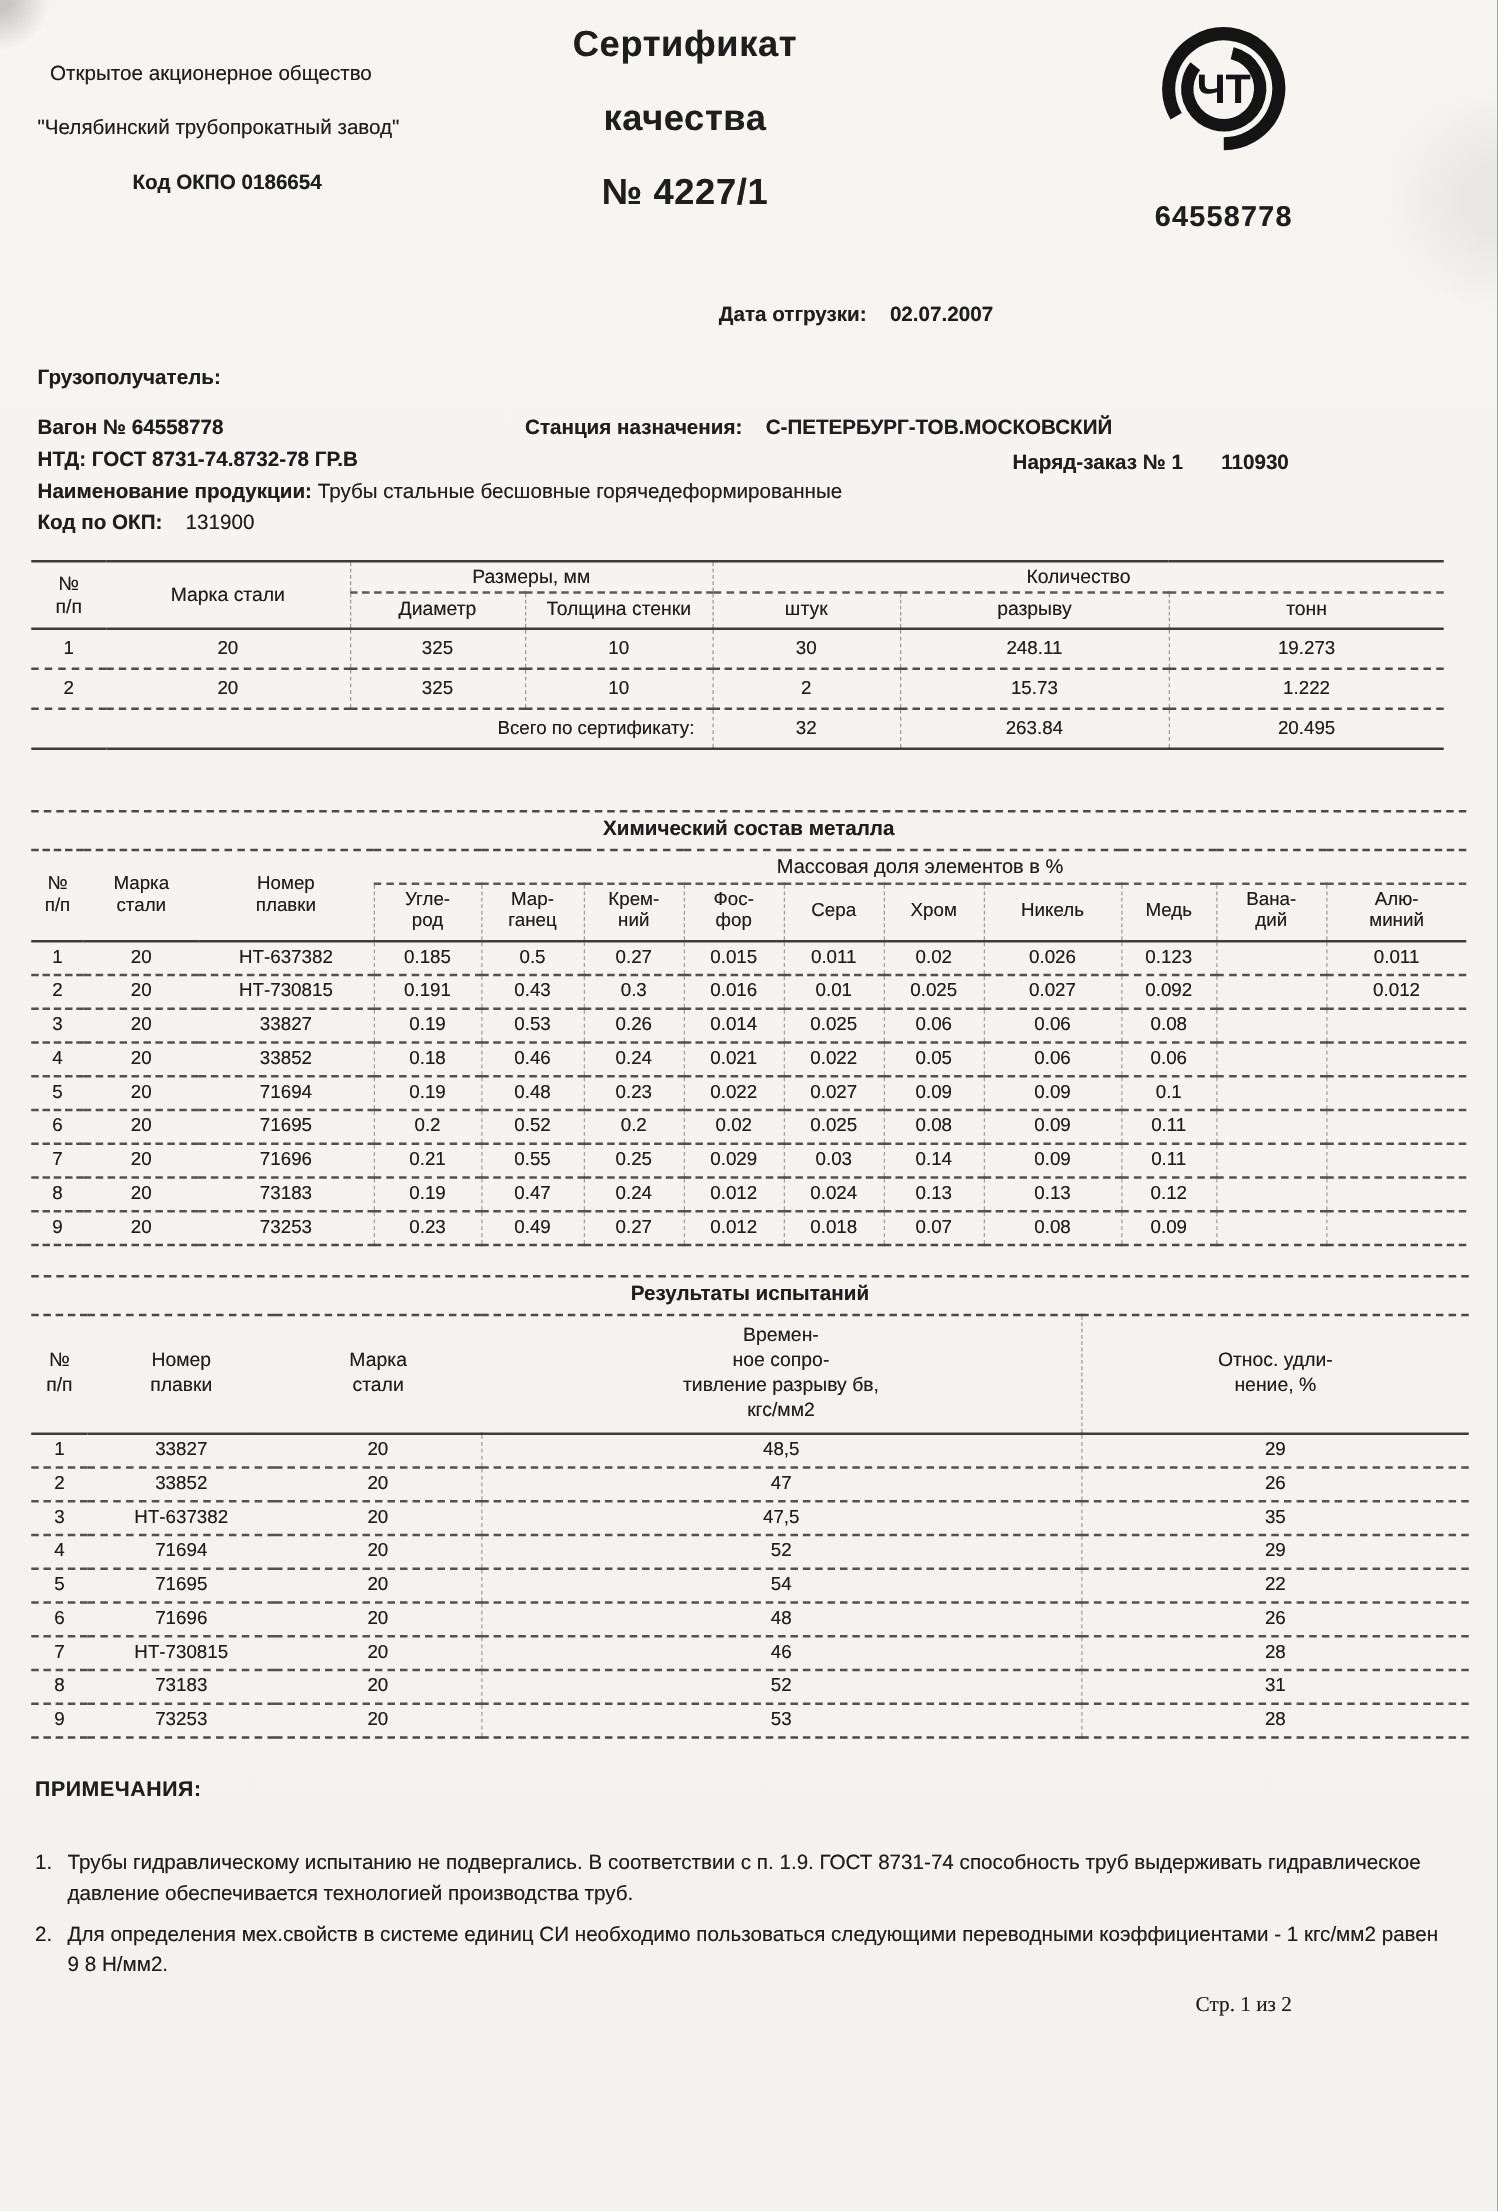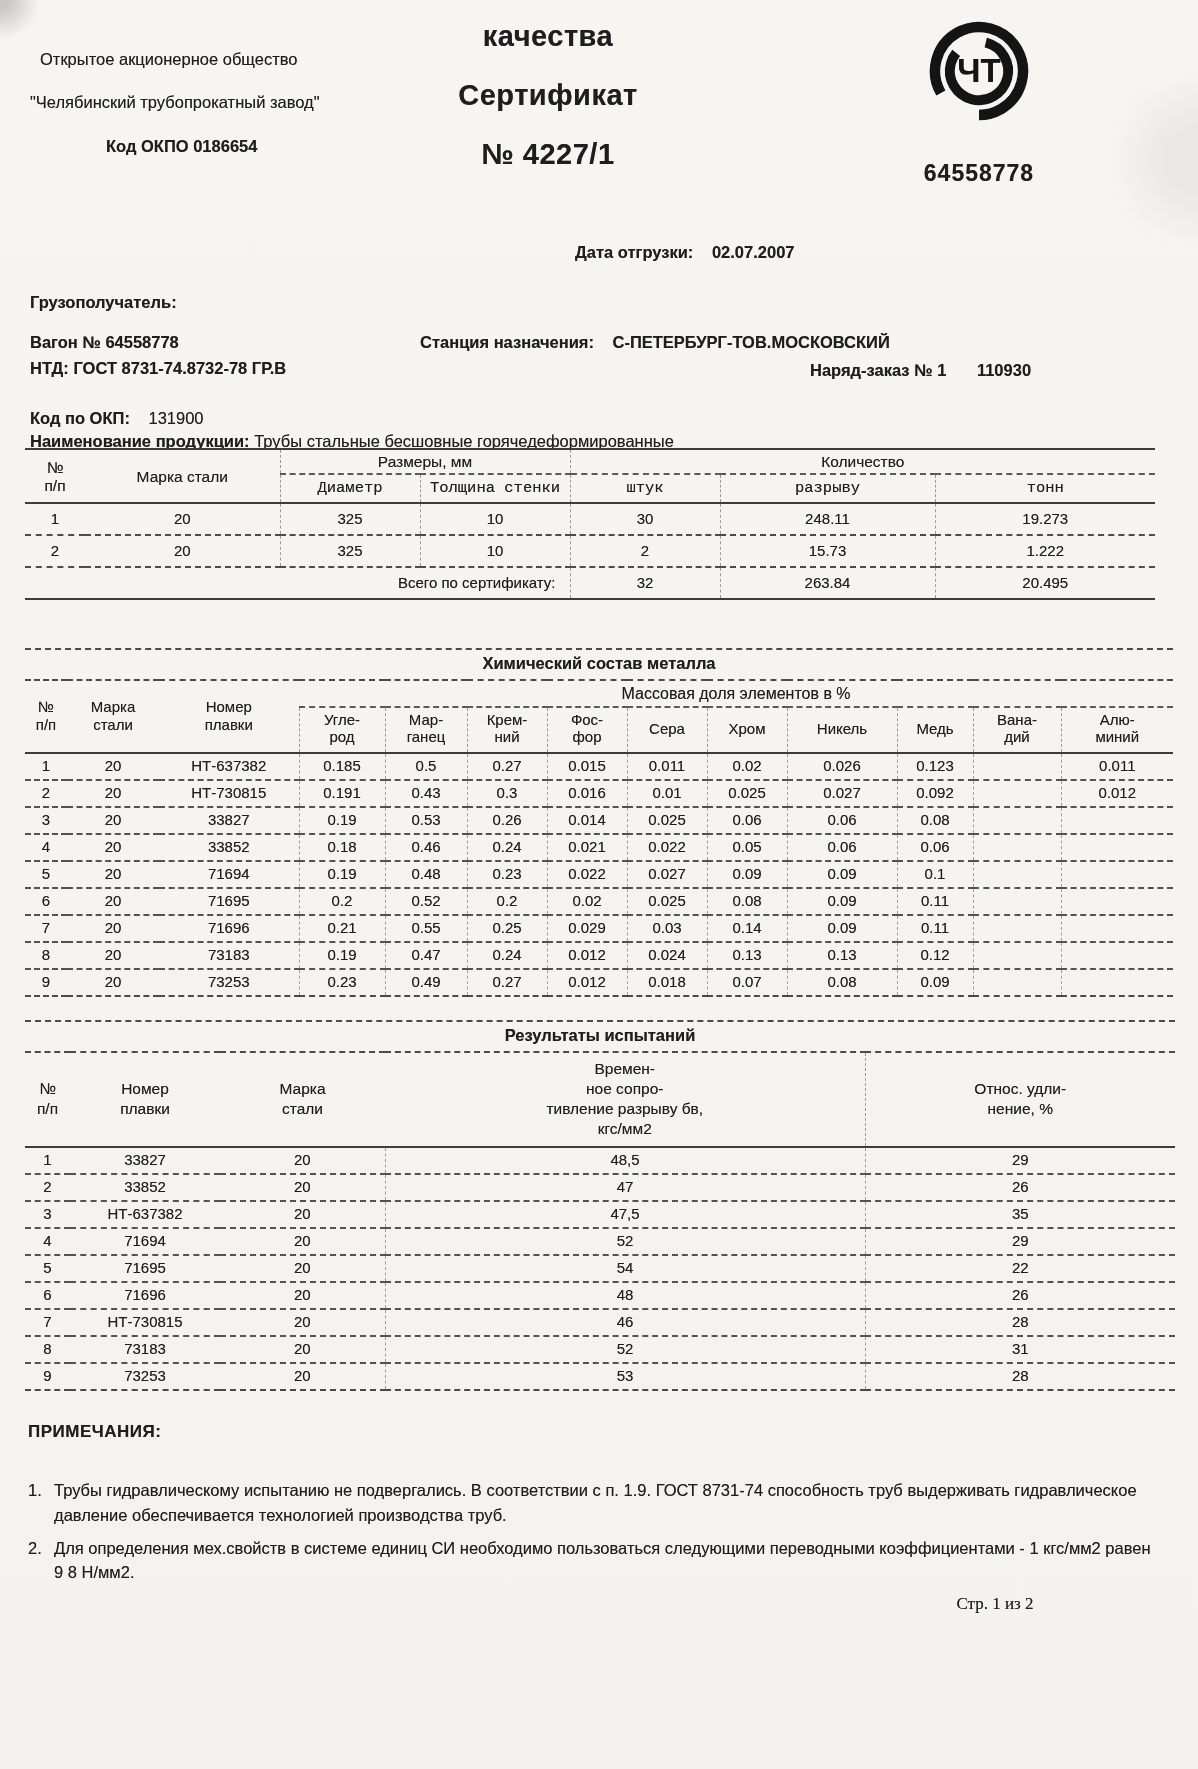--- a/index.html
+++ b/index.html
@@ -41,21 +41,21 @@
   .tbl-title{
     border-top:2px dashed #4a4a4a;
     text-align:center;font-size:16.5px;font-weight:700;
     padding:4px 0 6px 0;
   }
 
   
   .qty{width:1130px;border-top:2px solid #3d3d3d;border-bottom:2px solid #3d3d3d;}
   .qty thead tr:first-child th{font-size:15.5px;padding-top:3px;}
   .qty .group{border-bottom:2px dashed #5a5a5a;}
-  .qty thead tr:last-child th{padding:4px 2px 5px 2px;font-size:15.5px;font-family:Liberation Mono, monospace;}
+  .qty thead tr:last-child th{padding:4px 2px 5px 2px;font-size:15.5px;}
   .qty tbody tr{border-top:2px dashed #4c4c4c;height:32px;}
   .qty .vl{border-left:1px dashed #9a9a9a;}
   .qty .total-label{text-align:right;padding-right:14px;}
 
   
   .chem{width:1148px;border-top:2px dashed #4a4a4a;border-bottom:2px dashed #4a4a4a;}
   .chem .group{border-bottom:2px dashed #5a5a5a;font-size:16px;padding:3px 0;}
   .chem th.el{font-size:15px;line-height:1.15;padding:3px 1px 6px 1px;}
   .chem th.el,.chem .vl{border-left:1px dashed #9a9a9a;}
   .chem tbody td:nth-child(n+4){border-left:1px dashed #9f9f9f;}
@@ -79,22 +79,22 @@
 </head>
 <body>
 
 <div class="page">
 
   <div class="abs org-line" style="left:40px;top:50px;">Открытое акционерное общество</div>
   <div class="abs org-line" style="left:30px;top:93px;">"Челябинский трубопрокатный завод"</div>
   <div class="abs org-line b" style="left:106px;top:137px;">Код ОКПО 0186654</div>
 
   <div class="abs title-block">
+    <div class="title-line">Сертификат</div>
     <div class="title-line">качества</div>
-    <div class="title-line">Сертификат</div>
     <div class="title-line" style="margin-bottom:0;">№ 4227/1</div>
   </div>
 
   <div class="abs logo-wrap">
     <svg viewBox="0 0 100 100" width="110" height="110">
       <circle cx="50" cy="50" r="40" fill="none" stroke="#141414" stroke-width="9.5" pathLength="360" stroke-dasharray="300 60" transform="rotate(150 50 50)"></circle>
       <circle cx="50" cy="50" r="26.5" fill="none" stroke="#141414" stroke-width="9" pathLength="360" stroke-dasharray="295 65" transform="rotate(-75 50 50)"></circle>
       <text x="50" y="60" text-anchor="middle" font-size="30" font-weight="bold" font-family="Liberation Sans, DejaVu Sans, sans-serif" fill="#141414">ЧТ</text>
     </svg>
   </div>
@@ -119,21 +119,21 @@
   <div class="abs info" style="left:30px;top:359px;">
     <span>НТД:</span>
     <span class="val">ГОСТ 8731-74.8732-78 ГР.В</span>
   </div>
   <div class="abs info" style="left:810px;top:361px;">
     <span>Наряд-заказ №</span>
     <span class="val">1</span><span class="gap2"></span>
     <span class="val">110930</span>
   </div>
 
-  <div class="abs info" style="left:30px;top:384px;margin-top:48px;">
+  <div class="abs info" style="left:30px;top:384px;">
     <span>Наименование продукции:</span>
     <span class="val" style="font-weight:400;">Трубы стальные бесшовные горячедеформированные</span>
   </div>
 
   <div class="abs info" style="left:30px;top:409px;">
     <span>Код по ОКП:</span><span class="gap"></span>
     <span class="val" style="font-weight:400;">131900</span>
   </div>
 
   <table class="abs qty" style="left:25px;top:448px;">

